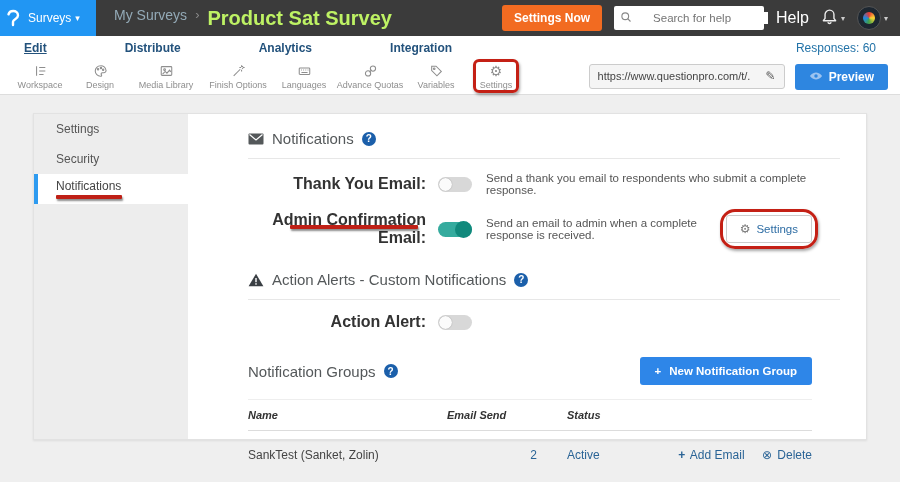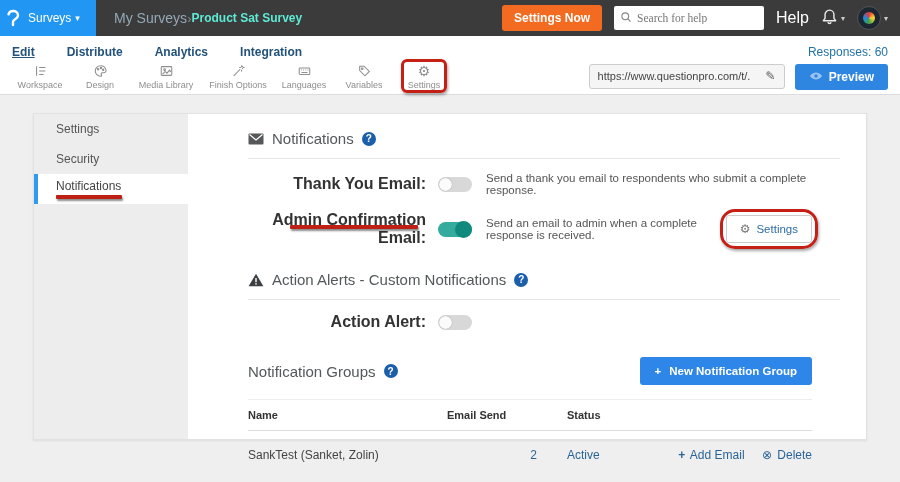--- a/index.html
+++ b/index.html
@@ -4,35 +4,35 @@
 <style>
   * { margin:0; padding:0; box-sizing:border-box; }
   html,body { width:900px; height:482px; font-family:"Liberation Sans","DejaVu Sans",sans-serif; background:#efefef; overflow:hidden; }
 
   
   .topbar { height:36px; background:#3b3b3b; display:flex; align-items:center; position:relative; }
   .logo-area { width:96px; height:36px; background:#2196f3; display:flex; align-items:center; gap:6px; padding-left:4px; flex:none; cursor:pointer; }
   .logo-p { width:18px; height:22px; display:flex; align-items:center; justify-content:center; }
   .surveys-menu { color:#fff; font-size:12px; display:flex; align-items:center; gap:4px; }
   .caret { font-size:9px; color:#fff; }
-  .breadcrumb { display:flex; align-items:center; margin-left:18px; }
+  .breadcrumb { display:flex; align-items:flex-start; gap:8px; margin-left:18px; }
   .bc-parent { color:#93a9b6; font-size:14px; cursor:pointer; }
   .bc-sep { color:#8a8a8a; font-size:13px; }
-  .bc-current { color:#5eead4; font-size:12px; font-weight:bold; }
+  .bc-current { color:#bef264; font-size:20px; font-weight:bold; }
   .topbar-right { margin-left:auto; display:flex; align-items:center; gap:12px; padding-right:12px; }
   .upgrade-btn { background:#f26b21; color:#fff; border:none; border-radius:3px; font-size:12px; font-weight:bold; padding:6px 12px; cursor:pointer; font-family:inherit; }
-  .search-box { background:#fff; border-radius:2px; width:150px; height:24px; display:flex; align-items:center; padding:0 6px; gap:5px;font-family:Liberation Serif, serif; }
+  .search-box { background:#fff; border-radius:2px; width:150px; height:24px; display:flex; align-items:center; padding:0 6px; gap:21px; }
   .search-box input { border:none; outline:none; font-size:11.5px; width:115px; font-family:inherit; color:#444; }
   .help-link { color:#fff; font-size:16px; cursor:pointer; }
   .bell-wrap, .avatar-wrap { display:flex; align-items:center; gap:3px; color:#ccc; font-size:8px; cursor:pointer; }
   .avatar { width:24px; height:24px; border-radius:50%; background:#1d2731; border:1px solid #555; display:flex; align-items:center; justify-content:center; }
   .avatar-swirl { width:12px; height:12px; border-radius:50%; background:conic-gradient(#e53935,#fdd835,#43a047,#1e88e5,#e53935); }
 
   
-  .navbar { height:23px; background:#fff; display:flex; align-items:flex-end; padding:0 12px; }
+  .navbar { height:23px; background:#fff; display:flex; align-items:center; padding:0 24px;gap:46px; }
   .nav-tab { font-size:12px; font-weight:bold; color:#23527c; margin-right:32px; cursor:pointer; }
   .nav-tab.active { text-decoration:underline; }
   .responses { margin-left:auto; font-size:12px; color:#2373a8; }
 
   
   .toolbar { height:36px; background:#fff; border-bottom:1px solid #ddd; display:flex; align-items:center; padding-left:10px; }
   .tb-item { width:60px; display:flex; flex-direction:column; align-items:center; justify-content:center; gap:1px; cursor:pointer; position:relative; height:36px; }
   .tb-item.wide { width:72px; }
   .tb-icon { height:15px; display:flex; align-items:center; justify-content:center; color:#8e8e8e; }
   .tb-icon svg { stroke:#8e8e8e; fill:none; stroke-width:1.2; }
@@ -73,21 +73,21 @@
   .toggle.on::after { content:""; position:absolute; right:0px; top:-1px; width:17px; height:17px; border-radius:50%; background:#128highlight; background:#11897c; }
 
   .settings-btn { background:#fff; border:1px solid #ccc; border-radius:3px; padding:6px 13px; font-size:11.5px; color:#2e6da4; display:flex; align-items:center; gap:6px; cursor:pointer; font-family:inherit; }
   .settings-btn .gear-glyph { font-size:12px; color:#777; }
   .btn-redbox { left:-6px; right:-6px; top:-6px; bottom:-6px; border-radius:15px; }
 
   .groups-header { display:flex; align-items:center; margin-top:26px; }
   .new-group-btn { margin-left:auto; margin-right:28px; background:#2e86e8; border:none; border-radius:3px; color:#fff; font-size:11.5px; font-weight:bold; padding:8px 15px; cursor:pointer; display:flex; align-items:center; gap:6px; font-family:inherit; }
 
   table.groups { width:calc(100% - 28px); border-collapse:collapse; margin-top:14px; }
-  table.groups thead tr { border-top:1px solid #eee; border-bottom:1px solid #dcdcdc; }
+  table.groups thead tr { border-top:1px solid #eee; border-bottom:1px solid #dcdcdc;font-style:italic; }
   table.groups th { font-size:11px; color:#333; text-align:left; padding:9px 0; font-weight:bold; }
   table.groups td { font-size:12px; color:#444; padding:17px 0; }
   th.col-count, td.col-count { text-align:right; width:90px; }
   th.col-status, td.col-status { width:110px; padding-left:30px !important; }
   td.col-actions { text-align:right; width:165px; }
   .tlink { color:#2a6496; cursor:pointer; text-decoration:none; }
   .action-link { color:#2a6496; cursor:pointer; margin-left:14px; white-space:nowrap; }
   .plus-sign { font-weight:bold; margin-right:2px; }
   .otimes { font-family:"DejaVu Sans",sans-serif; margin-right:2px; }
 
@@ -192,20 +192,30 @@
     <span class="tb-label">Finish Options</span>
   </div>
   <div class="tb-item">
     <span class="tb-icon">
       <svg width="15" height="14" viewBox="0 0 16 16">
           <rect x="2" y="4.5" width="12" height="7.5" rx="1"></rect>
           <path d="M4 6.8h1M6.5 6.8h1M9 6.8h1M11.5 6.8h1M4.5 9.8h7"></path>
         </svg>
     </span>
     <span class="tb-label">Languages</span>
+  </div>
+  <div class="tb-item wide">
+    <span class="tb-icon">
+      <svg width="15" height="14" viewBox="0 0 16 16">
+          <circle cx="5.2" cy="10.8" r="3"></circle>
+          <circle cx="10.8" cy="5.2" r="3"></circle>
+          <path d="M6.8 9.2l2.4-2.4"></path>
+        </svg>
+    </span>
+    <span class="tb-label">Advance Quotas</span>
   </div>
   <div class="tb-item">
     <span class="tb-icon">
       <svg width="15" height="14" viewBox="0 0 16 16">
           <path d="M2.5 2.5h5l6 6-5 5-6-6z"></path>
           <circle cx="5.4" cy="5.4" r=".9"></circle>
         </svg>
     </span>
     <span class="tb-label">Variables</span>
   </div>

